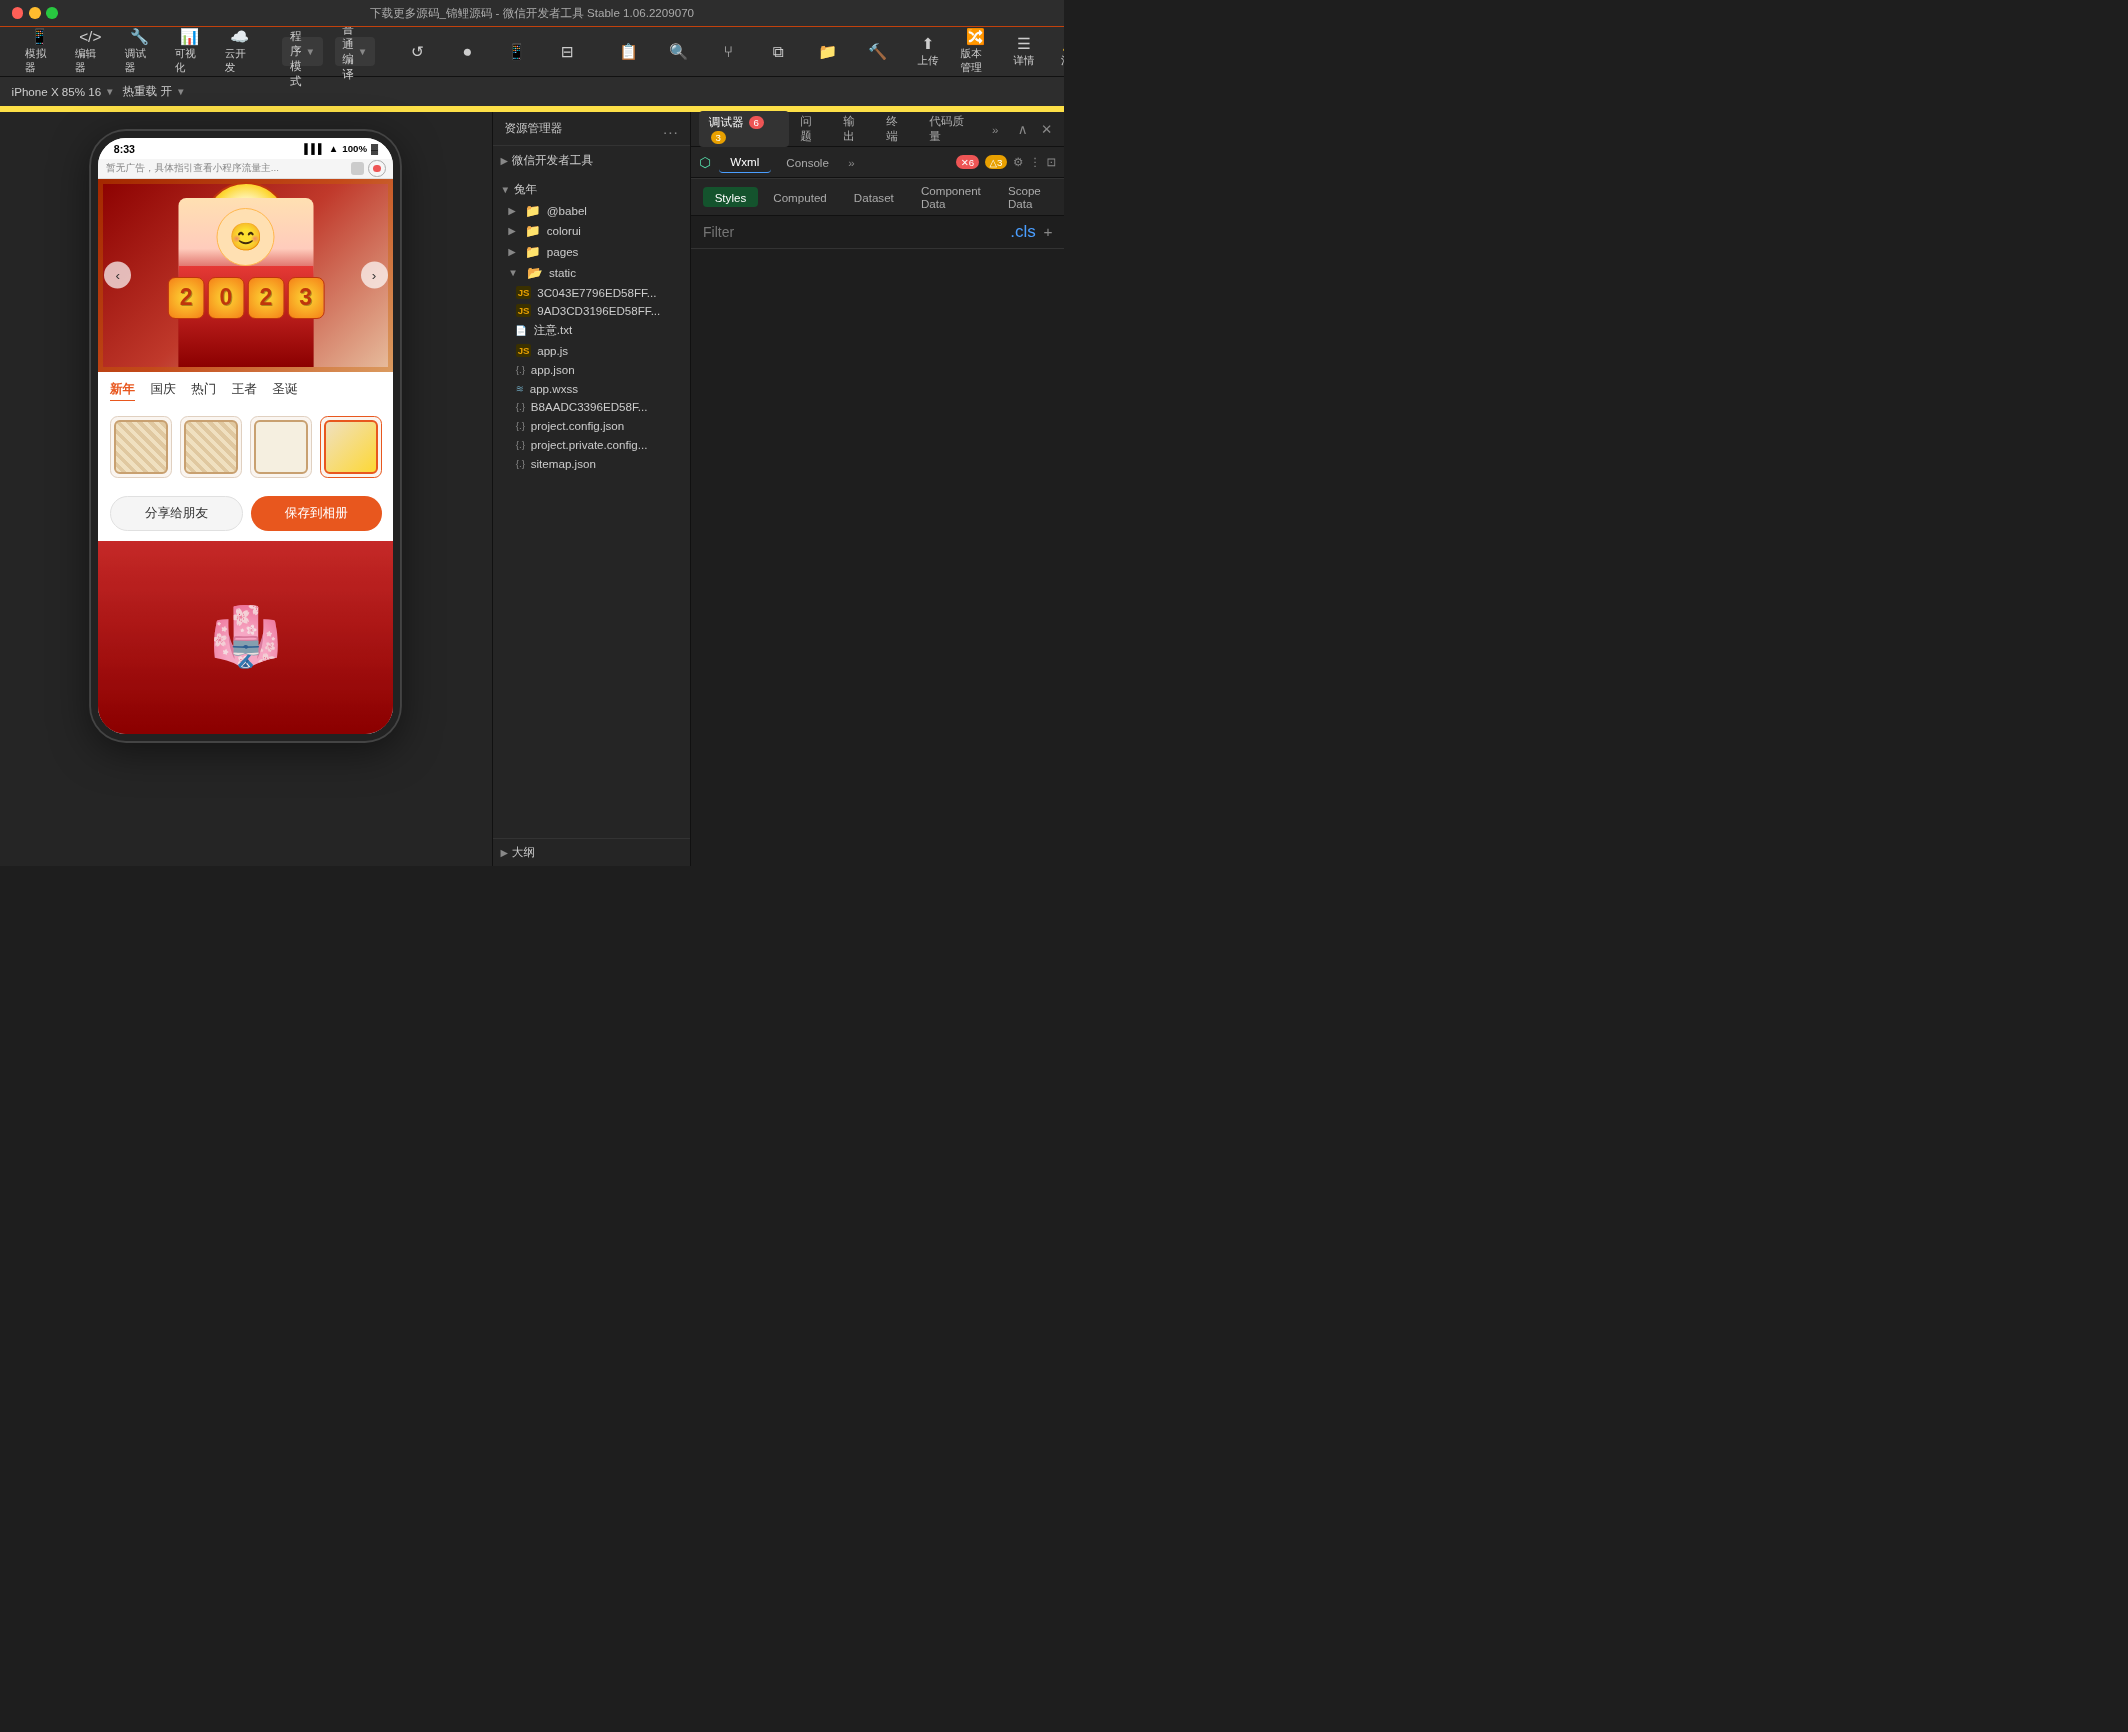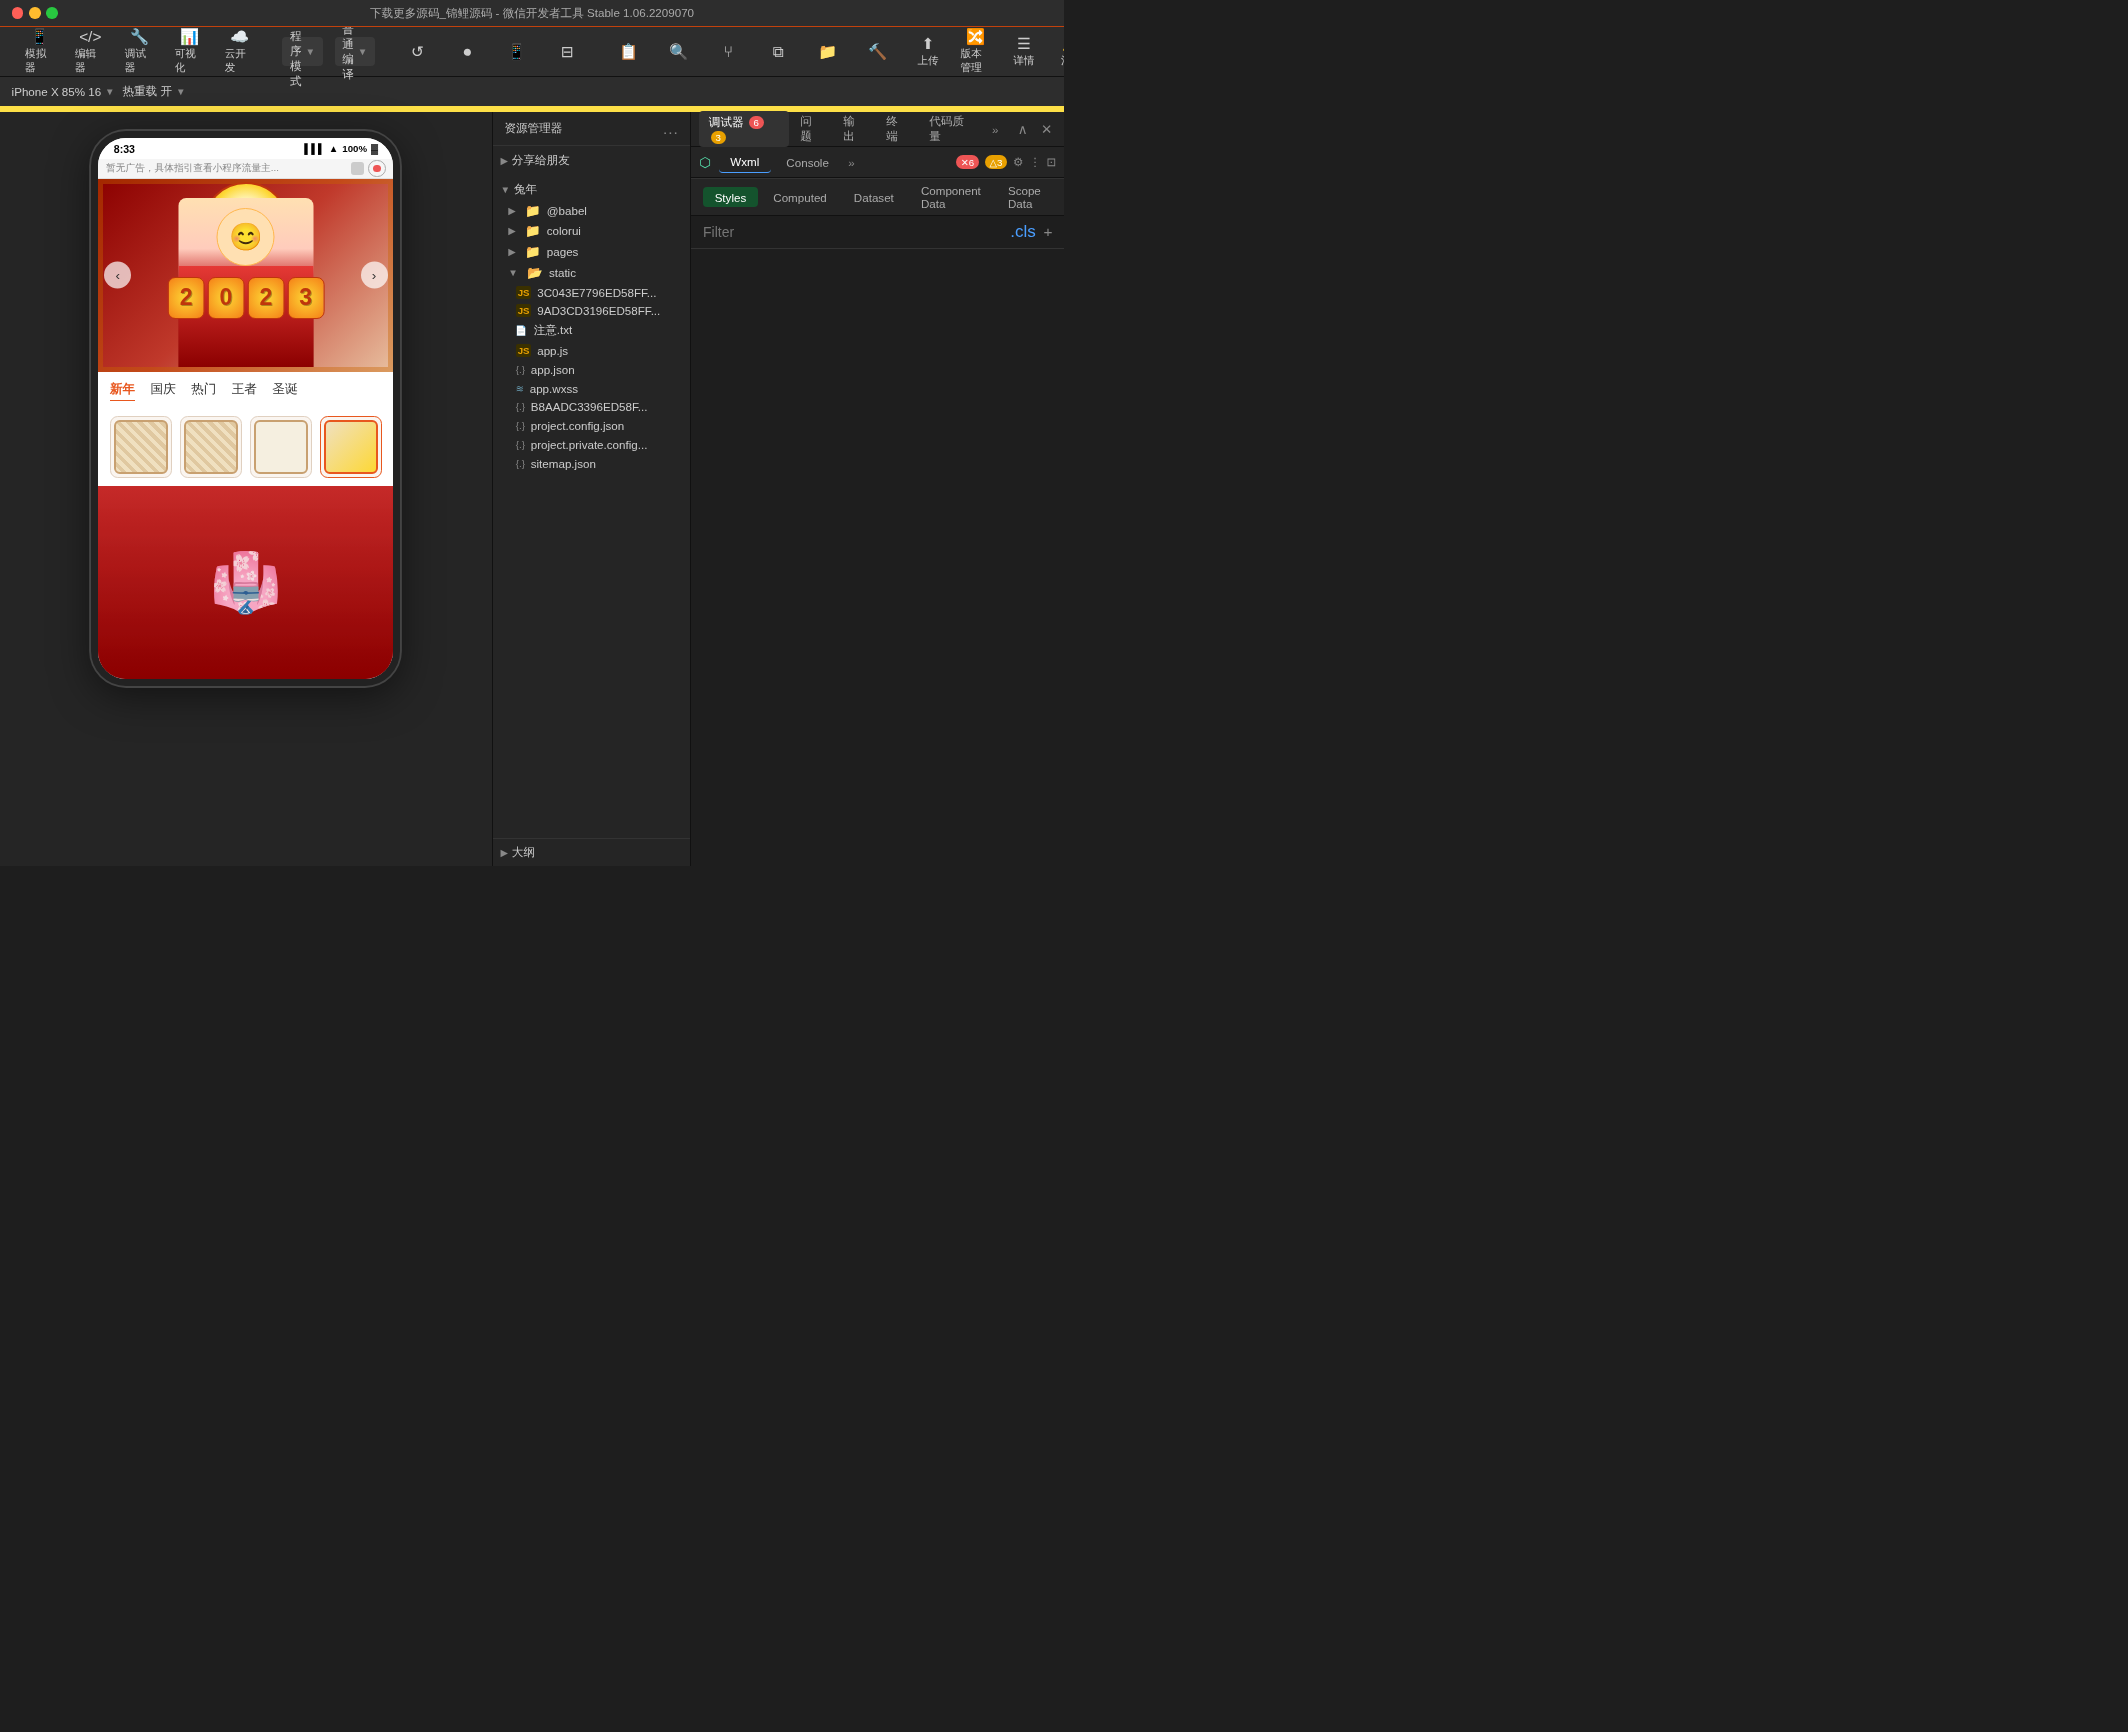--- a/index.html
+++ b/index.html
@@ -848,39 +848,43 @@
           <div class="frame-pattern" style="border-color:#c8a070;"></div>
         </div>
         <div class="frame-item">
           <div class="frame-pattern" style="border-color:#c8a070;background:#f5efe0;"></div>
         </div>
         <div class="frame-item selected">
           <div class="frame-pattern" style="border-color:#e8571e;background:linear-gradient(135deg,#f0e0c0,#fdd835);"></div>
         </div>
       </div>
 
+      <div class="phone-actions">
+        <div class="phone-action-btn btn-share">分享给朋友</div>
+        <div class="phone-action-btn btn-save">保存到相册</div>
+      </div>
 
       <div class="phone-character">
         <div style="width:100%;height:100%;background:linear-gradient(180deg,#c62828 0%,#8B0000 100%);display:flex;align-items:center;justify-content:center;font-size:58px;opacity:0.9;">
           <span style="transform:rotate(180deg);display:inline-block;">👘</span>
         </div>
       </div>
     </div>
   </div>
 
   <div class="filetree-panel">
     <div class="filetree-header">
       <span class="filetree-title">资源管理器</span>
       <span class="filetree-dots">...</span>
     </div>
 
     <div class="filetree-section">
       <div class="filetree-section-header">
         <span class="filetree-chevron">▶</span>
-        <span>分享给朋友</span>
+        <span>微信开发者工具</span>
       </div>
     </div>
 
     <div class="filetree-section">
       <div class="filetree-section-header">
         <span class="filetree-chevron">▼</span>
         <span>兔年</span>
       </div>
 
       <div class="filetree-folder">

